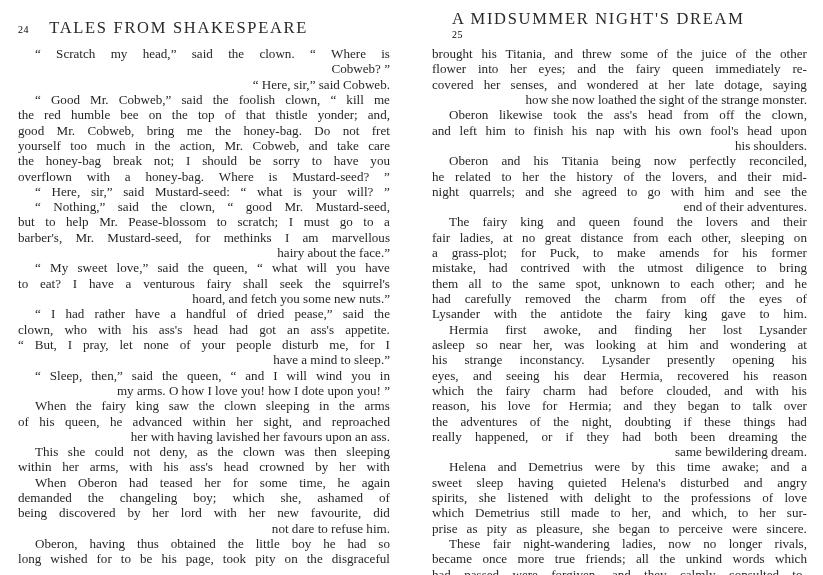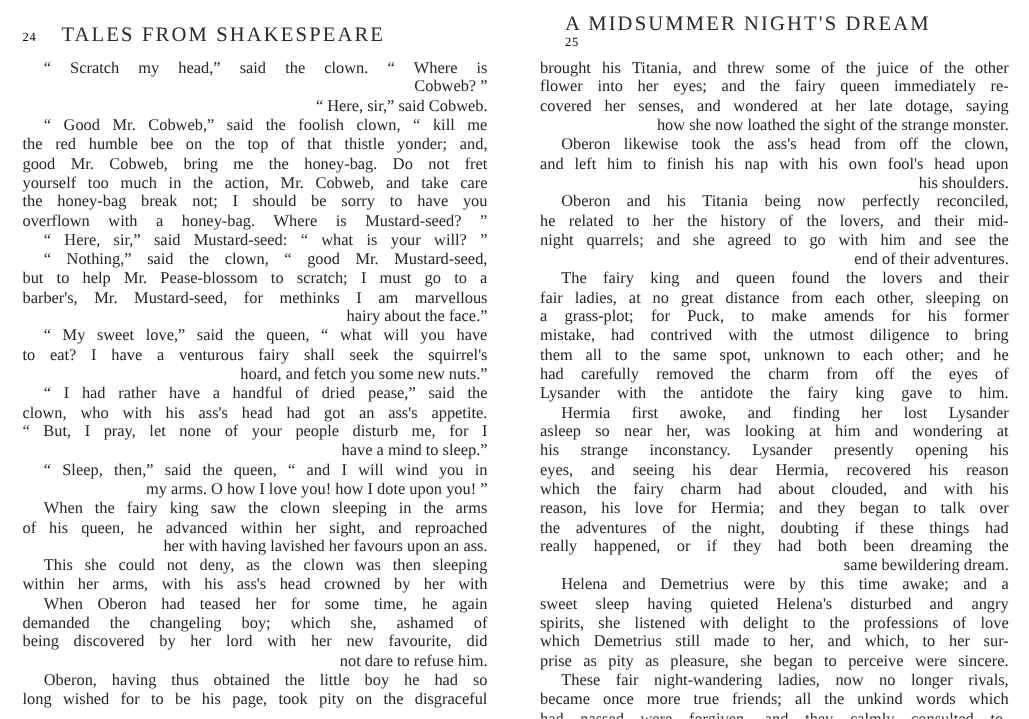--- a/index.html
+++ b/index.html
@@ -674,21 +674,21 @@
         <span>recovered</span>
         <span>his</span>
         <span>reason</span>
       </div>
       <div class="line j">
         <span>which</span>
         <span>the</span>
         <span>fairy</span>
         <span>charm</span>
         <span>had</span>
-        <span>about</span>
+        <span>before</span>
         <span>clouded,</span>
         <span>and</span>
         <span>with</span>
         <span>his</span>
       </div>
       <div class="line j">
         <span>reason,</span>
         <span>his</span>
         <span>love</span>
         <span>for</span>

